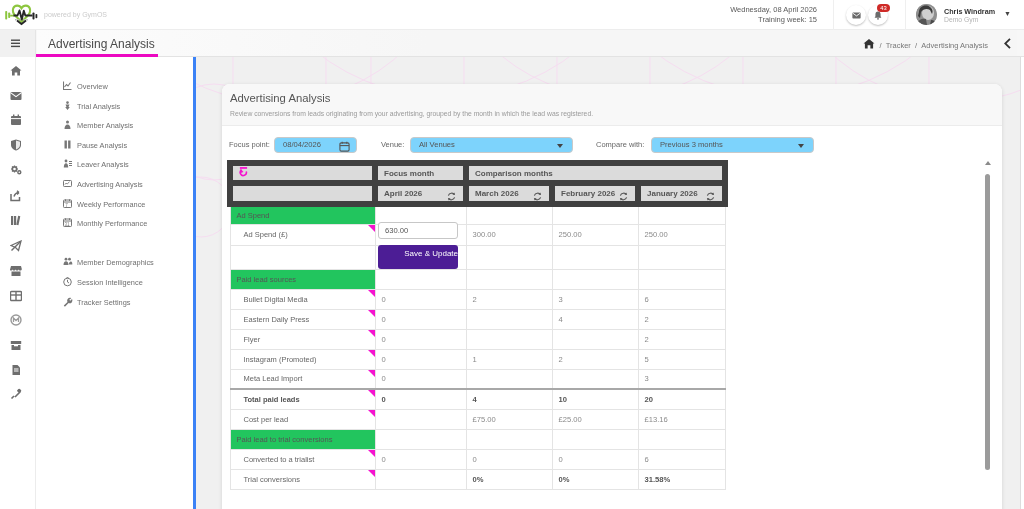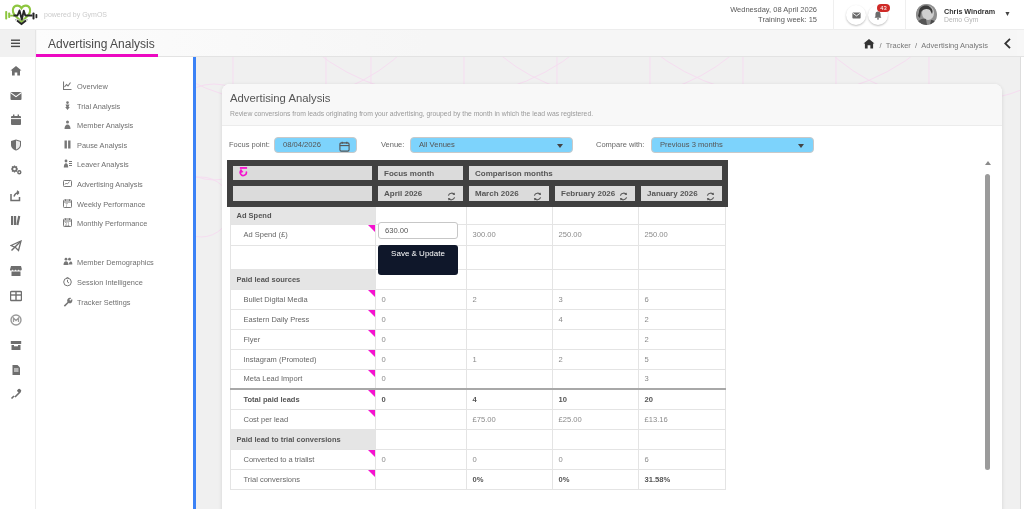--- a/index.html
+++ b/index.html
@@ -37,27 +37,27 @@
 #ctitle { position:absolute; left:8px; top:8px; font-size:11.3px; color:#555; }
 #csub { position:absolute; left:8px; top:26px; font-size:6.8px; color:#9a9a9a; }
 
 .flabel { position:absolute; font-size:7.5px; color:#666; top:56px; }
 .finput { position:absolute; top:53px; height:16px; background:#7dd3fc; border:1px solid #c9c9c9; border-radius:4px; font-size:7.6px; color:#555; line-height:14px; padding-left:8px; }
 .fsel .arr { position:absolute; right:9px; top:5.5px; width:0; height:0; border-left:3px solid transparent; border-right:3px solid transparent; border-top:4px solid #444; }
 
 #tbl { position:absolute; left:5px; top:76px; border-collapse:collapse; table-layout:fixed; }
 #tbl td { border:1px solid #e4e4e4; font-size:7.6px; color:#8a8a8a; padding:0 0 0 6px; height:20px; overflow:hidden; white-space:nowrap; position:relative; }
 #tbl tr.hd td { background:#dbdbdb; border:6px solid #404040; color:#555; font-weight:bold; font-size:8px; }
-#tbl td.sec { background:#e5e5e5; color:#555; font-weight:bold; font-size:7.5px; }
+#tbl td.sec { background:#22c55e; color:#555; font-weight:normal; font-size:7.5px; }
 #tbl td.lbl { color:#666; padding-left:13px; font-size:7.5px; }
 #tbl tr.bold td { color:#555; font-weight:bold; }
 #tbl tr.topline td { border-top:2px solid #a8a8a8; }
 .tri { position:absolute; right:0; top:0; width:0; height:0; border-left:7px solid transparent; border-top:7px solid #f513cf; }
 #adinput { position:absolute; left:156px; top:138px; width:80px; height:17px; border:1px solid #c7c7c7; border-radius:3px; font-size:7.6px; color:#555; line-height:15px; padding-left:6px; background:#fff; }
-#savebtn { position:absolute; left:156px; top:161px; width:80px; height:30px; background:#0f172a; border-radius:3px; color:#fff; font-size:8px; text-align:center; line-height:18px; }
+#savebtn { position:absolute; left:156px; top:161px; width:80px; height:24px; background:#4c1d95; border-radius:3px; color:#fff; font-size:8px; text-align:right; line-height:18px; }
 
 #sbar { position:absolute; left:762px; top:73px; width:7px; height:394px; }
 #sthumb { position:absolute; left:1px; top:17px; width:5px; height:296px; background:#9b9b9b; border-radius:3px; }
 #sarrow { position:absolute; left:1px; top:4px; width:0; height:0; border-left:3px solid transparent; border-right:3px solid transparent; border-bottom:4px solid #8a8a8a; }
 .refresh { display:inline-block; }
 </style>
 </head>
 <body>
 
 <div id="content">

